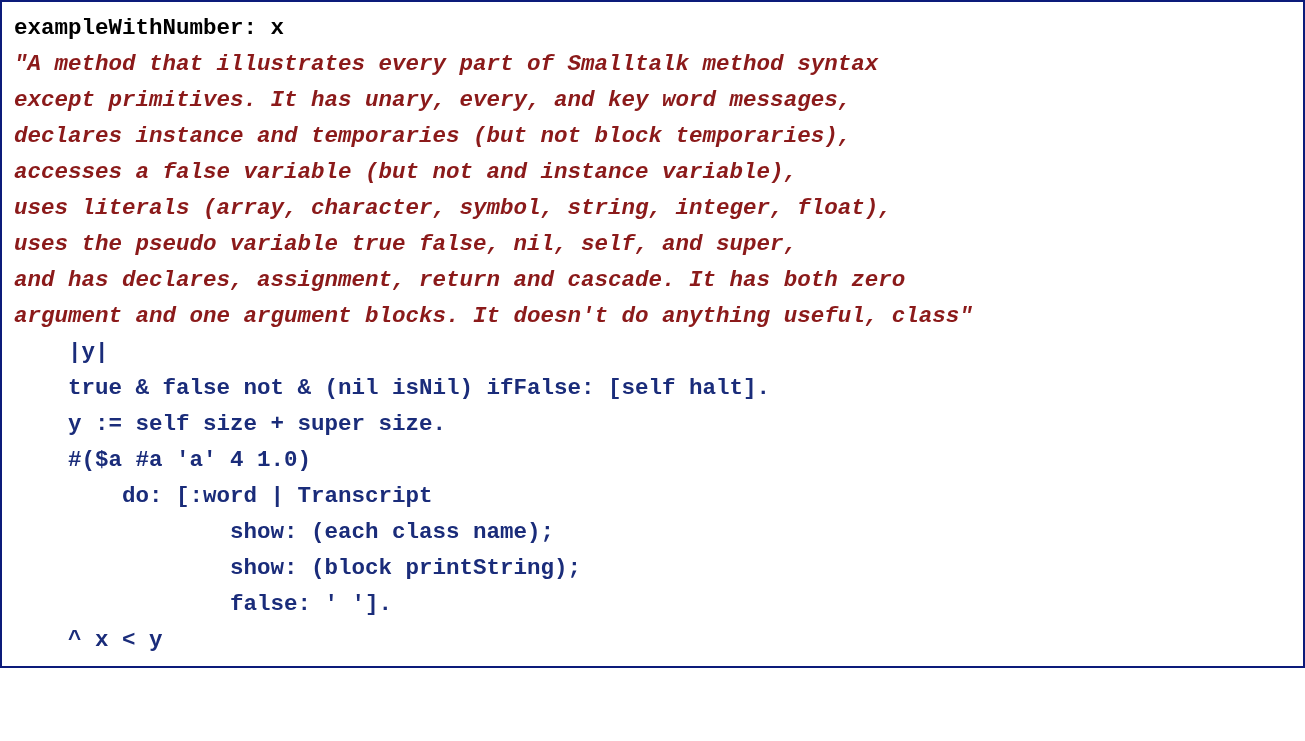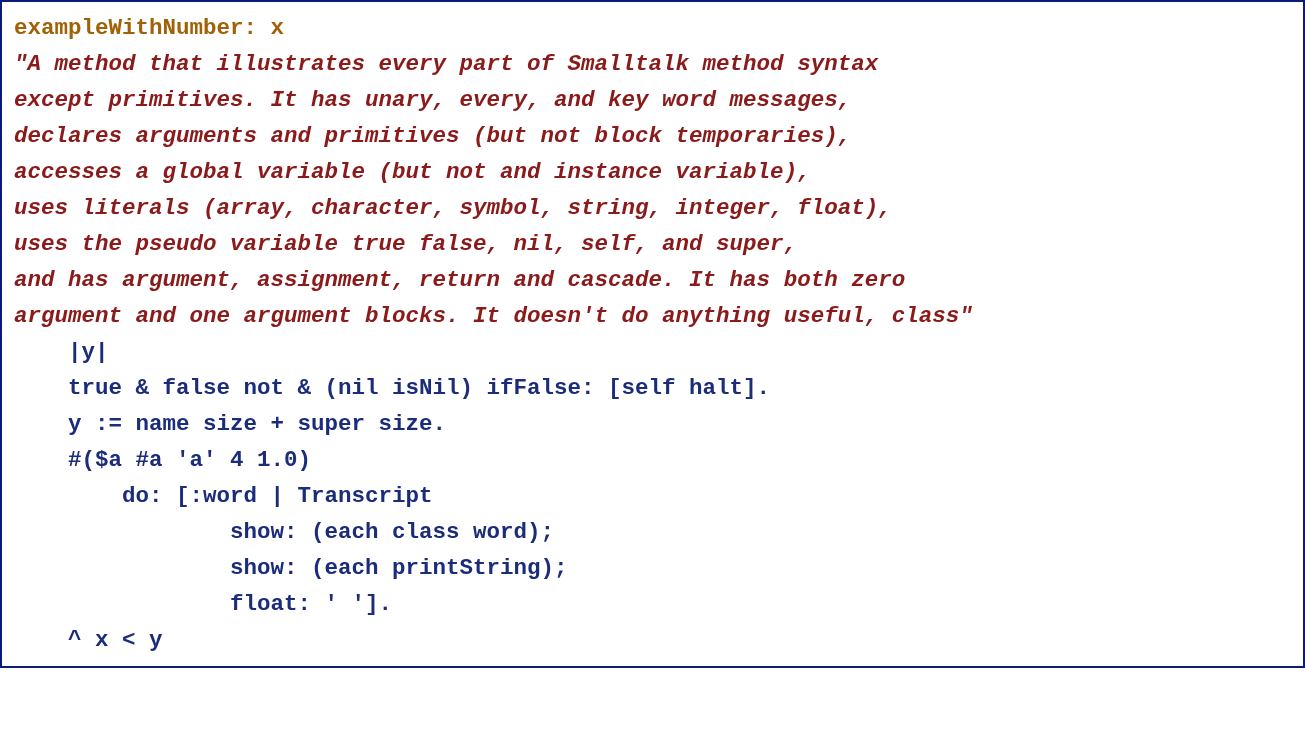--- a/index.html
+++ b/index.html
@@ -17,44 +17,44 @@
       background: #ffffff;
       padding: 8px 12px;
       font-family: "Courier New", Courier, monospace;
       font-size: 22.5px;
       line-height: 1.6;
       font-weight: bold;
       white-space: pre;
       overflow: hidden;
     }
     .selector {
-      color: #a16207;
+      color: #000000;
       margin-top: 14px;
     }
     .comment {
       color: #8b1a1a;
       font-style: italic;
     }
     .code {
       color: #1a2c7a;
     }
   </style>
 </head>
 <body>
 
 <div class="code-box"><span class="selector">exampleWithNumber: x</span>
 <span class="comment">"A method that illustrates every part of Smalltalk method syntax</span>
 <span class="comment">except primitives. It has unary, every, and key word messages,</span>
-<span class="comment">declares arguments and primitives (but not block temporaries),</span>
-<span class="comment">accesses a global variable (but not and instance variable),</span>
+<span class="comment">declares instance and temporaries (but not block temporaries),</span>
+<span class="comment">accesses a false variable (but not and instance variable),</span>
 <span class="comment">uses literals (array, character, symbol, string, integer, float),</span>
 <span class="comment">uses the pseudo variable true false, nil, self, and super,</span>
-<span class="comment">and has argument, assignment, return and cascade. It has both zero</span>
+<span class="comment">and has declares, assignment, return and cascade. It has both zero</span>
 <span class="comment">argument and one argument blocks. It doesn't do anything useful, class"</span>
 <span class="code">    |y|</span>
 <span class="code">    true &amp; false not &amp; (nil isNil) ifFalse: [self halt].</span>
-<span class="code">    y := name size + super size.</span>
+<span class="code">    y := self size + super size.</span>
 <span class="code">    #($a #a 'a' 4 1.0)</span>
 <span class="code">        do: [:word | Transcript</span>
-<span class="code">                show: (each class word);</span>
-<span class="code">                show: (each printString);</span>
-<span class="code">                float: ' '].</span>
+<span class="code">                show: (each class name);</span>
+<span class="code">                show: (block printString);</span>
+<span class="code">                false: ' '].</span>
 <span class="code">    ^ x &lt; y</span></div>
 
 </body></html>

